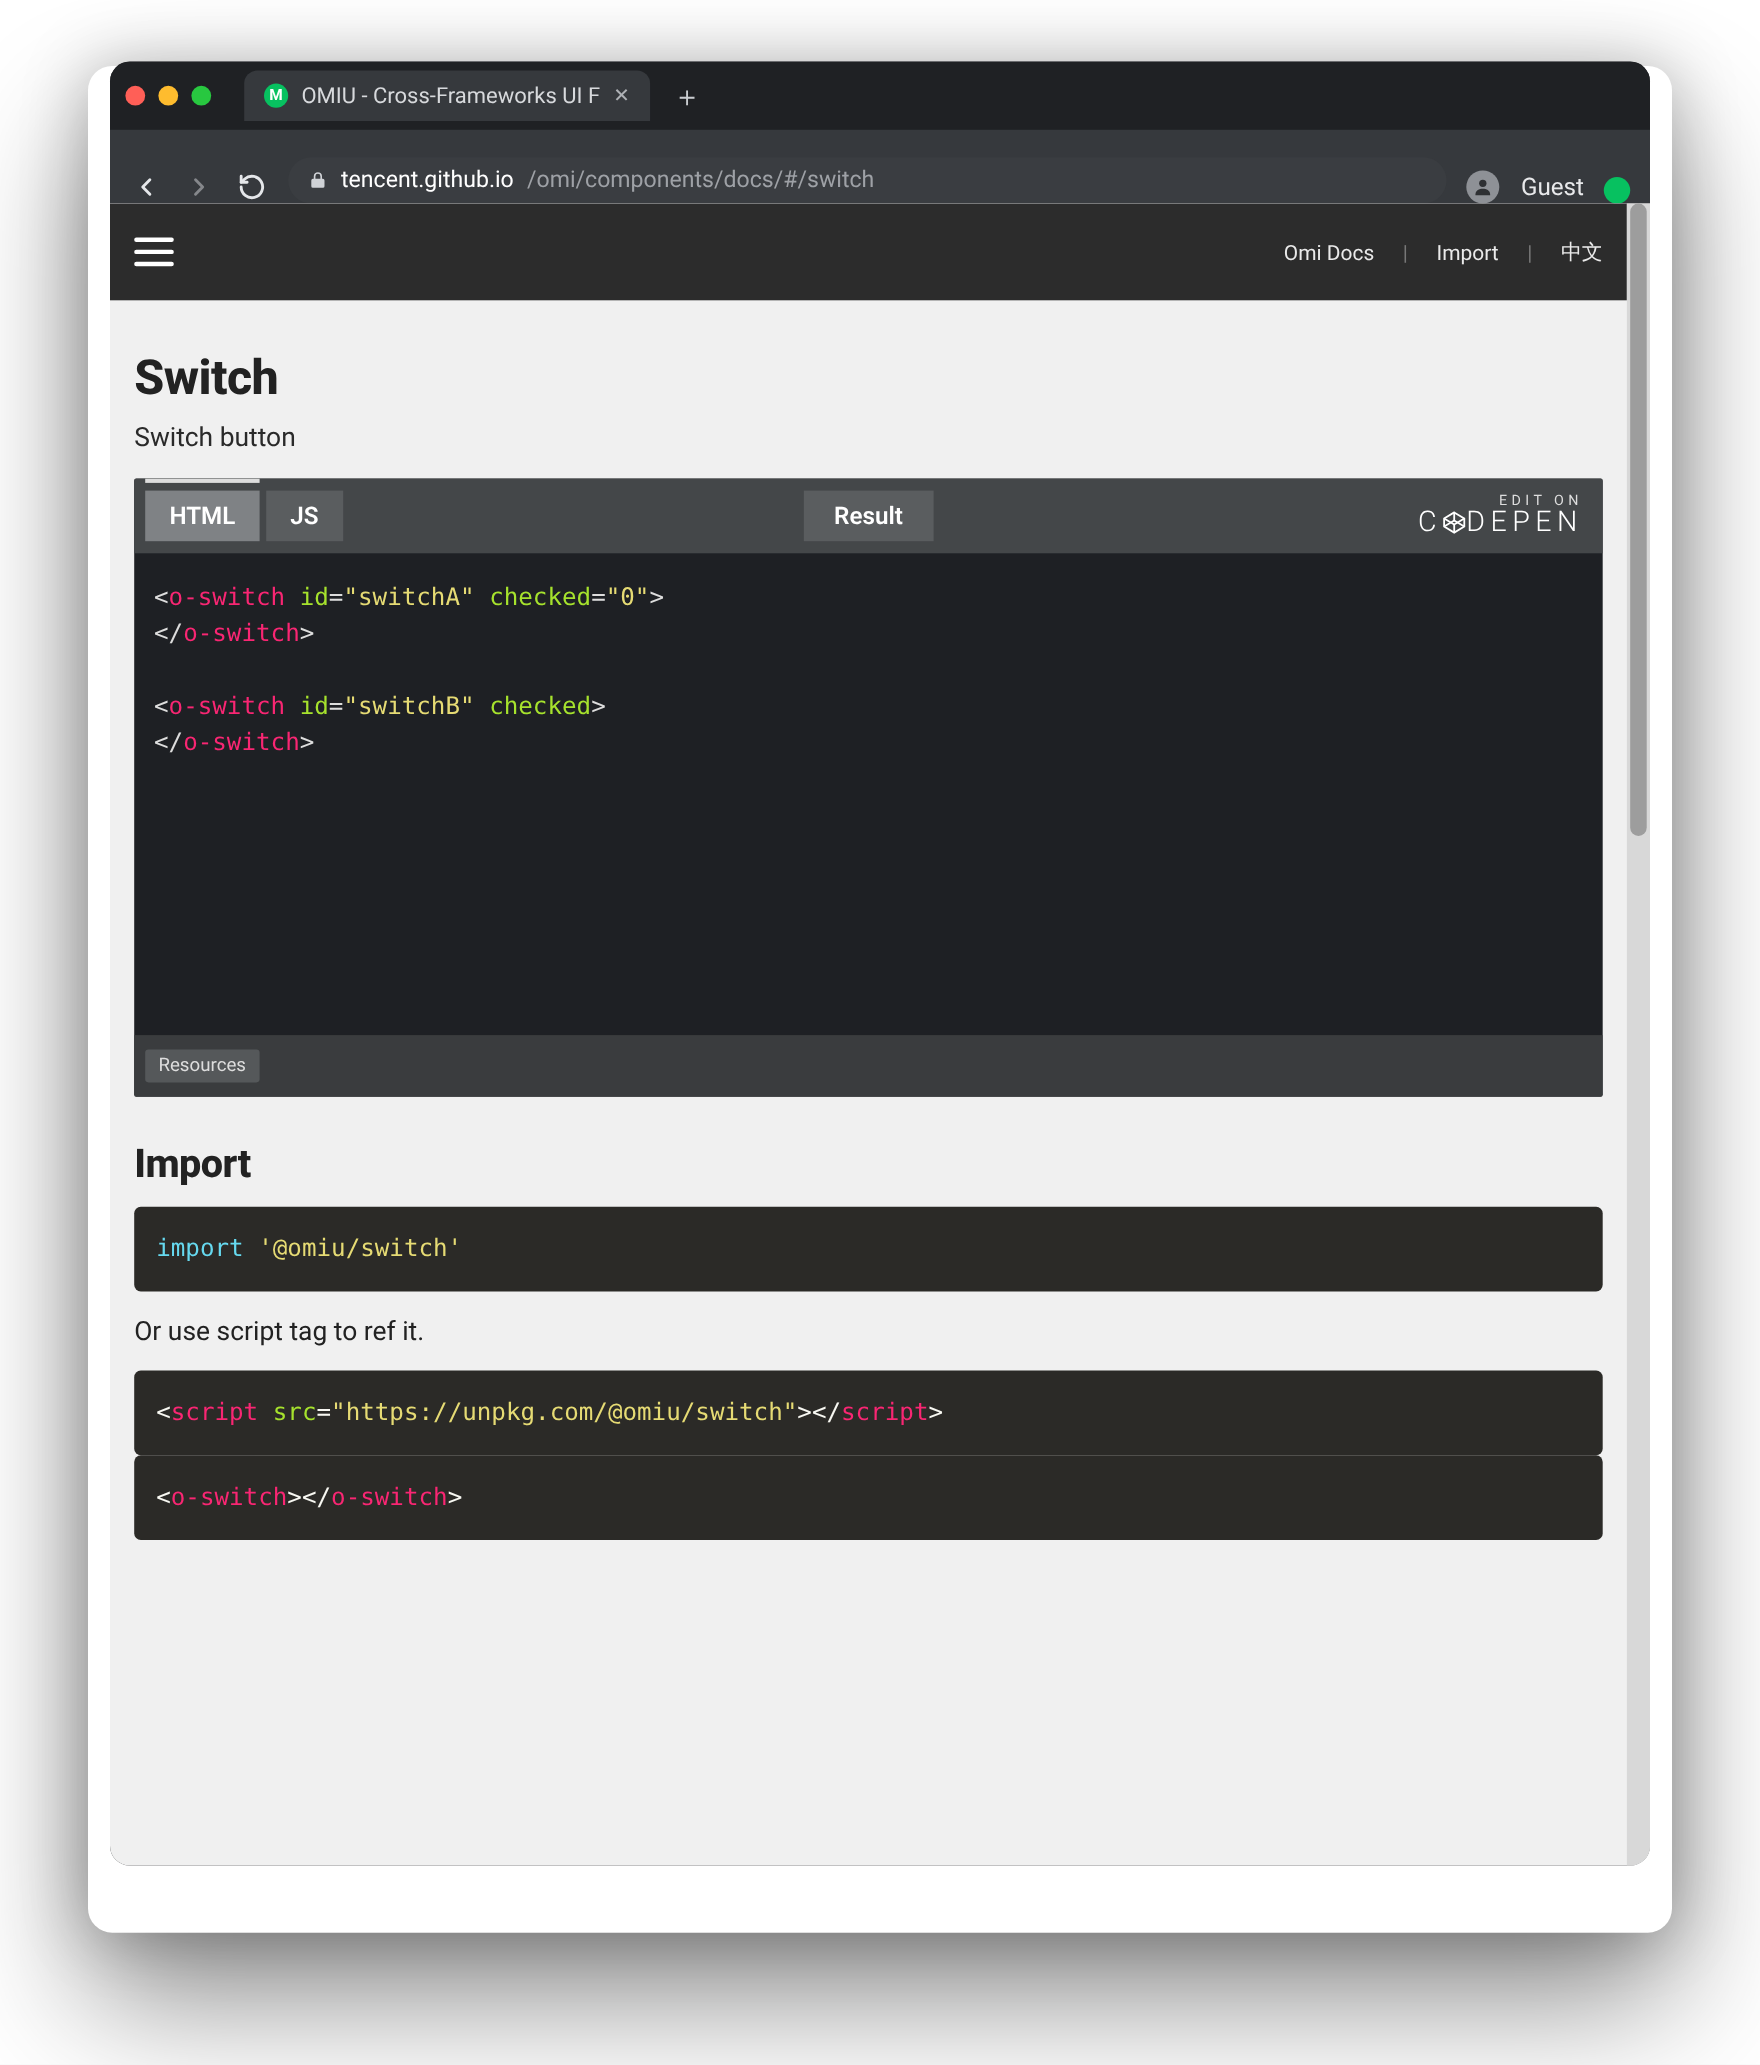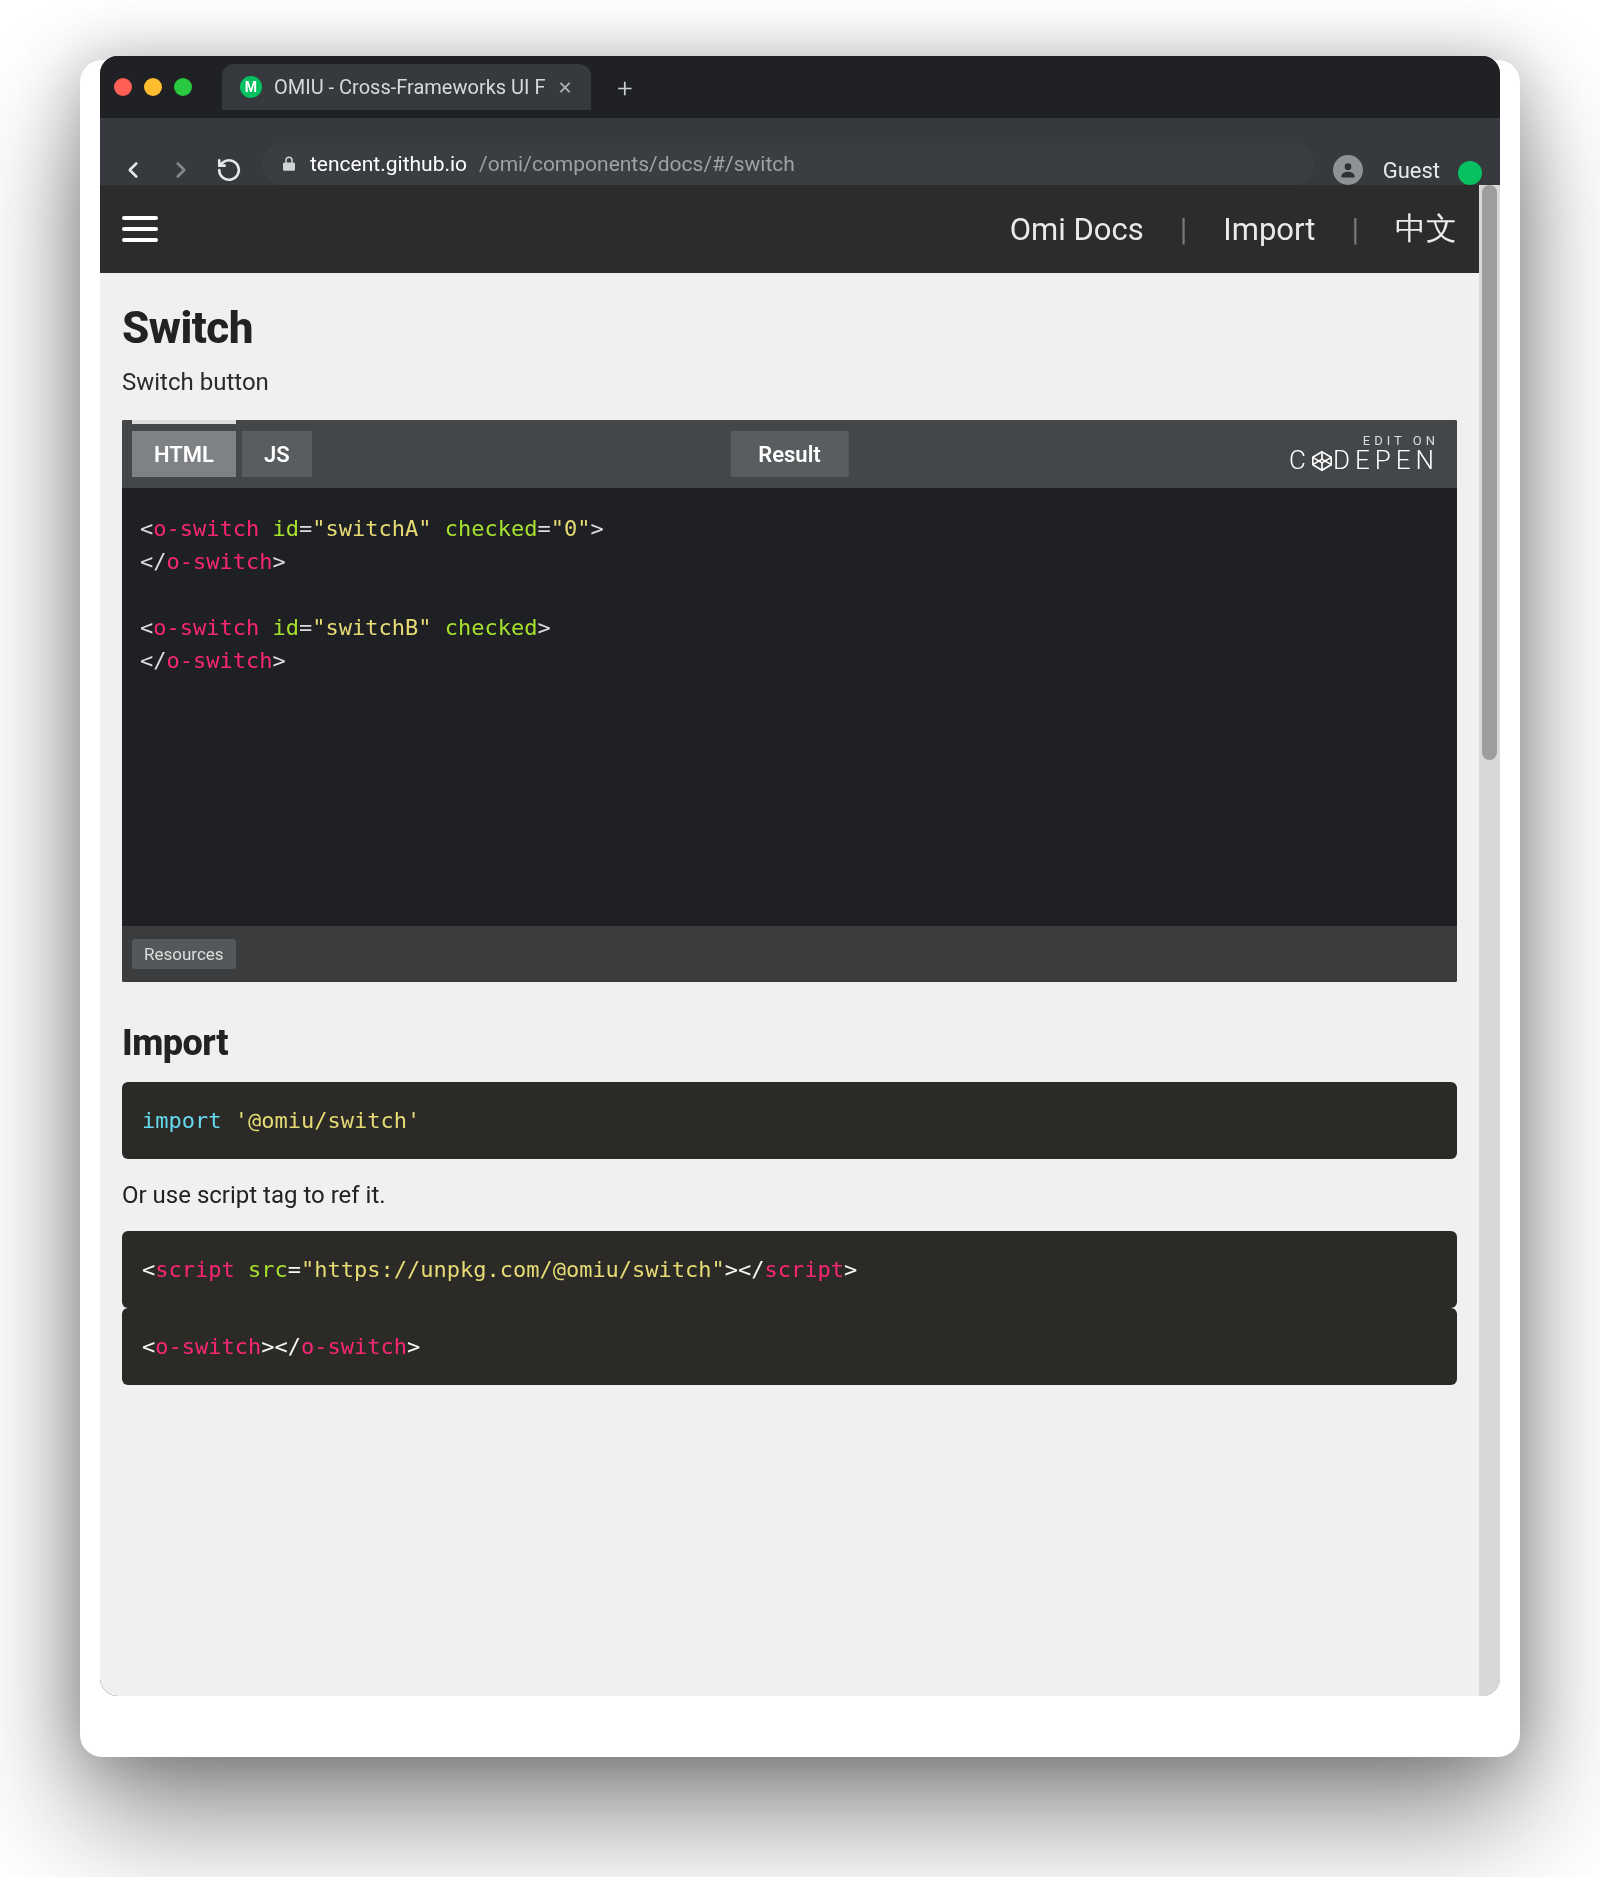--- a/index.html
+++ b/index.html
@@ -112,24 +112,24 @@
   .page{flex:1;overflow:hidden}
   .vscroll{width:21px;background:#d8d8d8;position:relative}
   .vscroll-thumb{position:absolute;left:3px;right:3px;top:0;height:38%;background:#9d9d9d;border-radius:8px}
   .appbar{
     height:88px;background:var(--appbar);color:#fff;
     display:flex;align-items:center;justify-content:space-between;
     padding:0 22px;
   }
   .hamburger{display:flex;flex-direction:column;gap:7px}
   .hamburger span{display:block;width:36px;height:4px;background:#fff;border-radius:2px}
-  .nav{display:flex;align-items:center;gap:36px;font-size:31px;color:#eaeaea}
+  .nav{display:flex;align-items:center;gap:26px;font-size:19px;color:#eaeaea}
   .nav .sep{color:#777}
   .content{padding:18px 22px 40px 22px}
-  h1{font-size:44px;font-weight:800;margin:11px 0 14px 0;letter-spacing:-0.5px}
+  h1{font-size:44px;font-weight:800;margin:26px 0 14px 0;letter-spacing:-0.5px}
   h2{font-size:36px;font-weight:800;margin:40px 0 18px 0;letter-spacing:-0.5px}
   .subtitle{font-size:24px;margin:8px 0 24px 0;color:#2a2a2a}
   .hint{font-size:24px;margin:22px 0}
   
   .codepen{border-radius:2px;overflow:hidden;background:var(--codepen-body)}
   .cp-top{
     height:68px;background:var(--codepen-bar);
     display:flex;align-items:center;justify-content:space-between;
     padding:0 18px 0 10px;
   }

